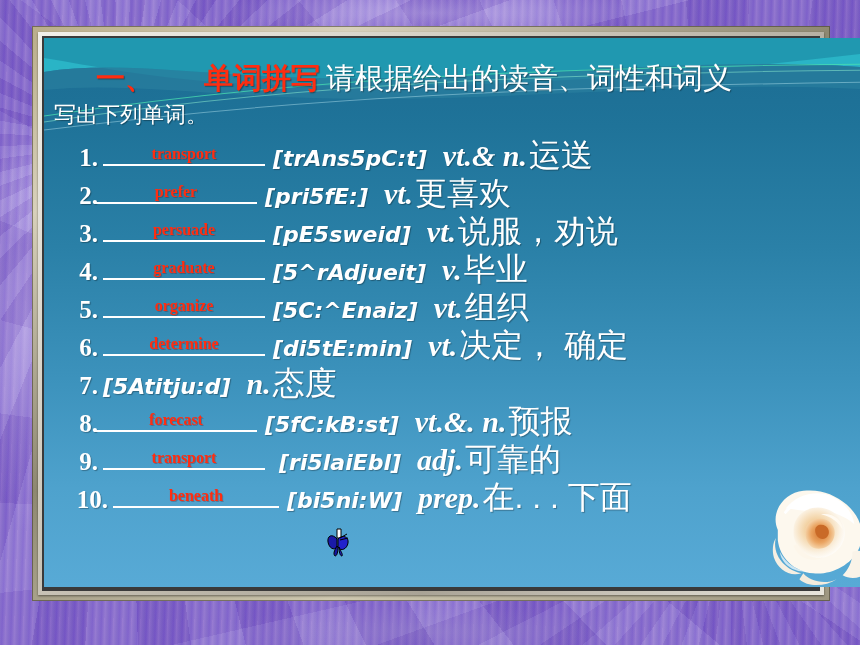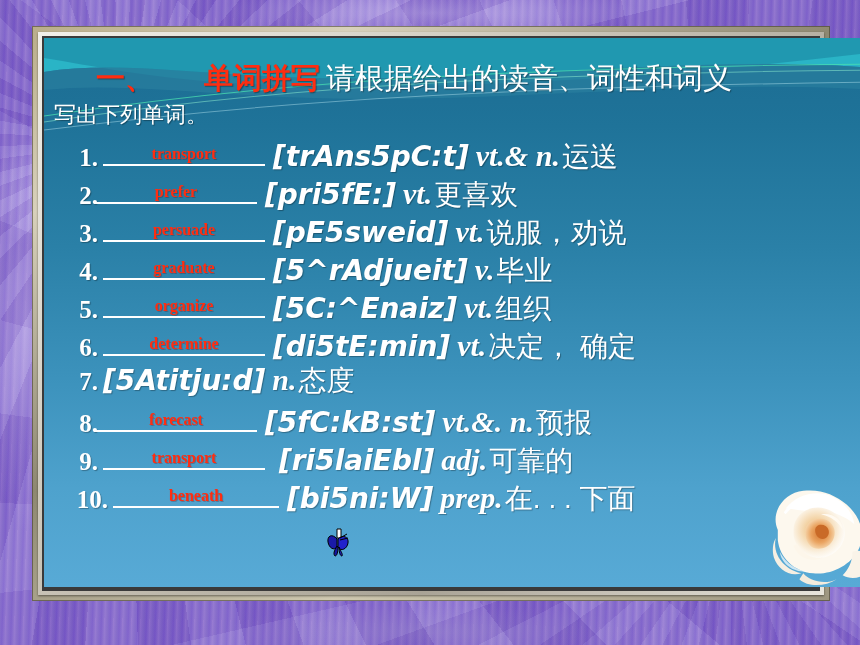--- a/index.html
+++ b/index.html
@@ -156,35 +156,35 @@
     color: #ff2d10;
     font-weight: bold;
     font-size: 16px;
     font-family: "Liberation Serif", serif;
     text-shadow: 1px 1px 0 rgba(90,0,0,.25);
   }
   .phon {
     font-family: "DejaVu Sans", sans-serif;
     font-style: italic;
     font-weight: bold;
-    font-size: 28px;
-    color: #ffffff;
-    margin-right: 7px;
+    font-size: 22px;
+    color: #ffffff;
+    margin-right: 16px;
   }
   .pos {
     font-family: "Liberation Serif", serif;
     font-style: italic;
     font-weight: bold;
     font-size: 30px;
     color: #ffffff;
     margin-right: 2px;
   }
   .mean {
     font-family: "Liberation Sans", sans-serif;
-    font-size: 28px;
+    font-size: 32px;
     color: #ffffff;
   }
 
   
   .item.i2 .blank, .item.i7 .blank, .item.i8 .blank { margin-left: -8px; }
   .item.i9 .blank { margin-right: 14px; }
   .item.i10 .num { width: 56px; }
   .item.i10 .blank { width: 166px; }
 
   

